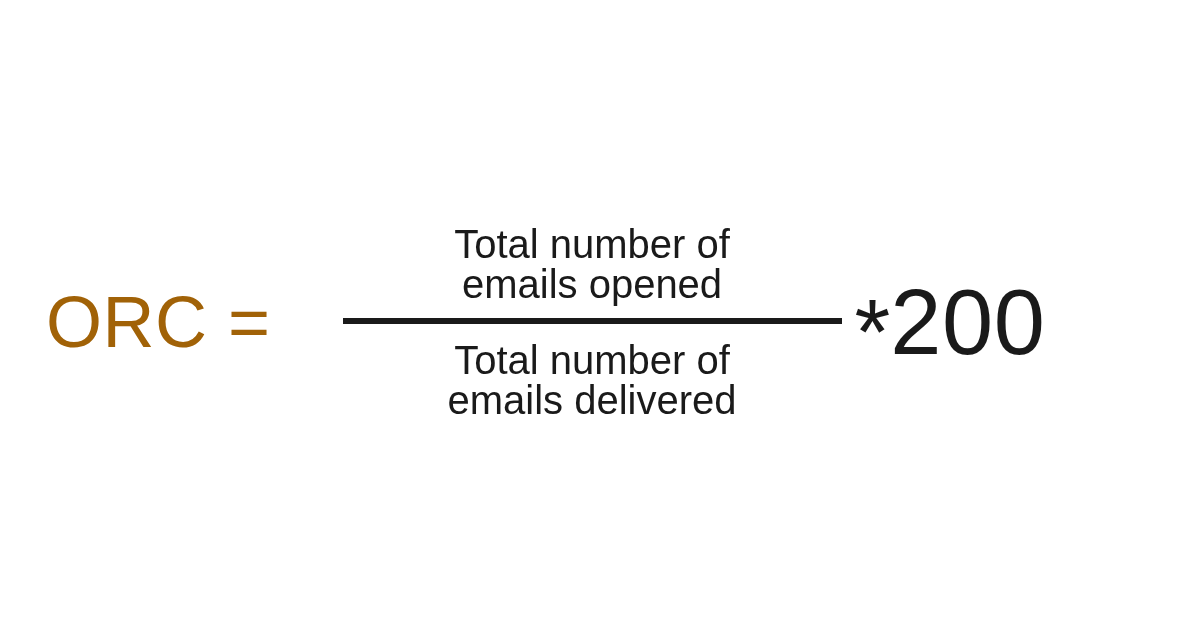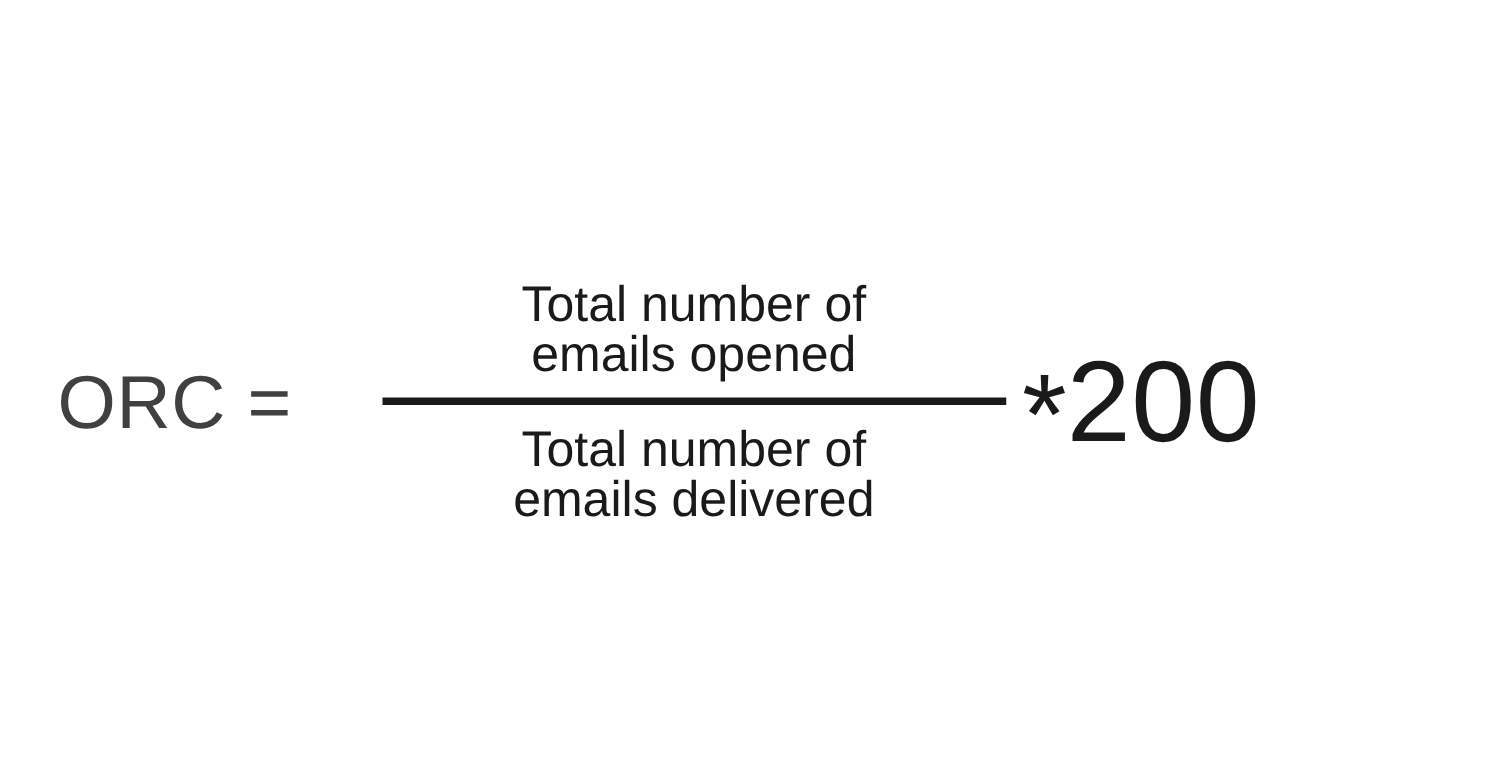--- a/index.html
+++ b/index.html
@@ -34,25 +34,25 @@
   }
 
   .eq-inner {
     display: flex;
     align-items: center;
     margin-left: 46px;
     margin-top: 22px;
   }
 
   .lhs {
-    font-size: 60px;
+    font-size: 72px;
     line-height: 1;
     letter-spacing: 0.5px;
     white-space: pre;
-    color: #404040;
+    color: #a16207;
   }
 
   .fraction {
     display: flex;
     flex-direction: column;
     align-items: center;
     margin-left: 72px;
     margin-right: 0px;
   }
 

